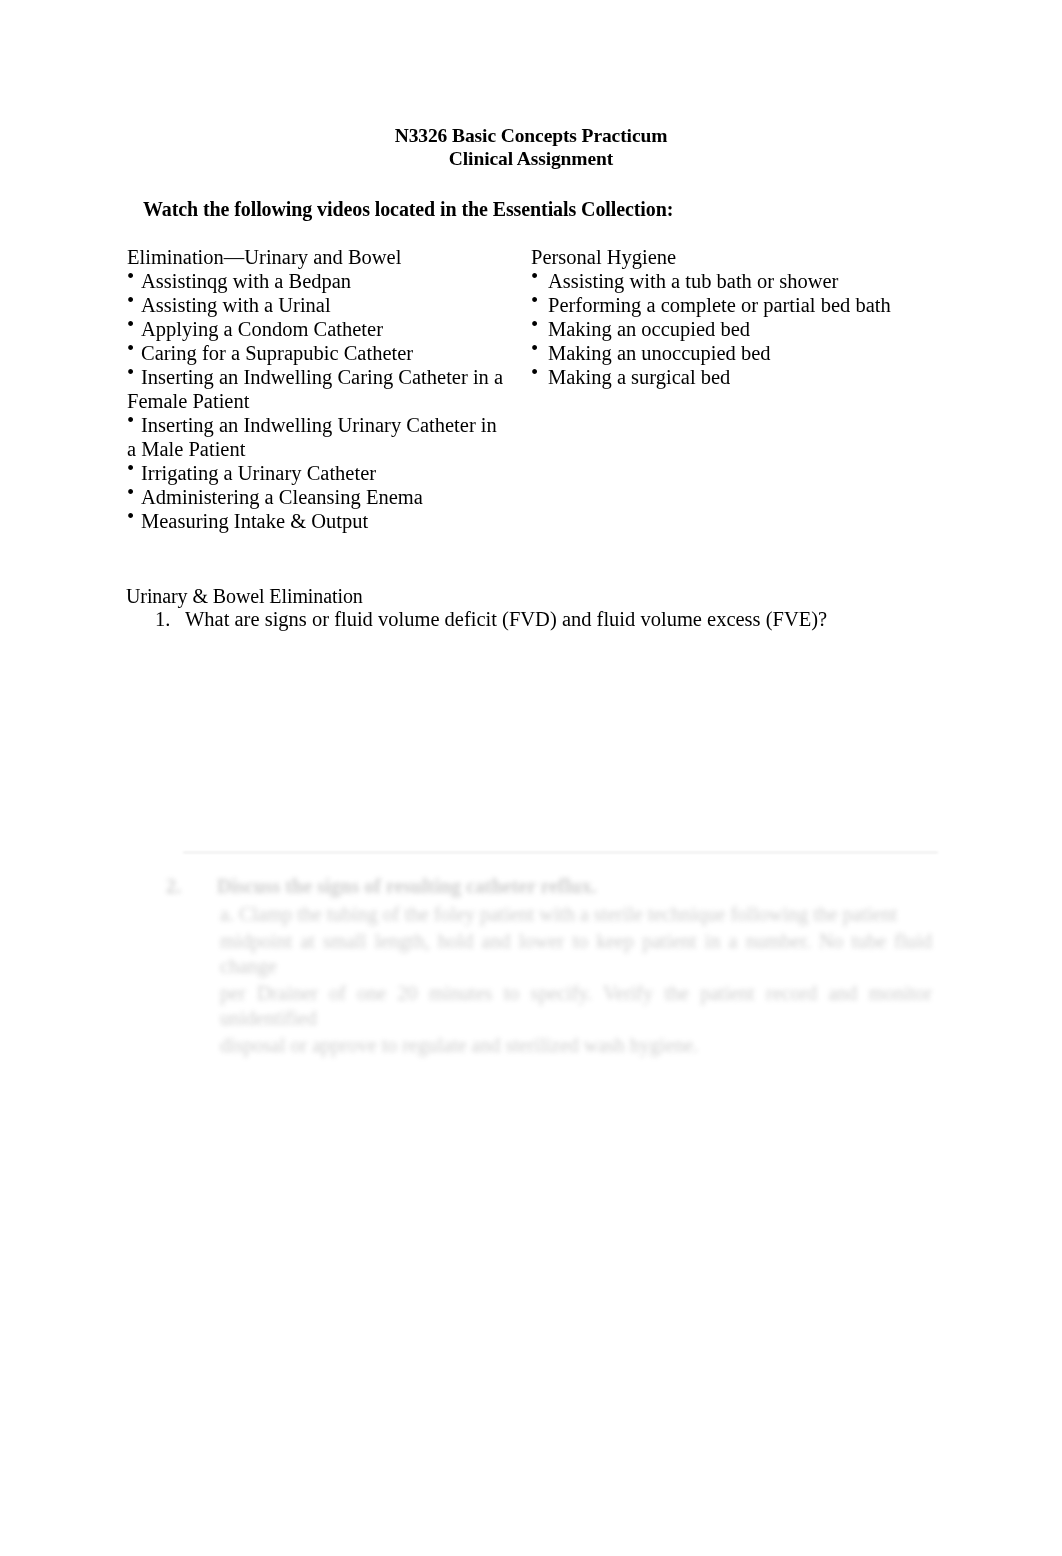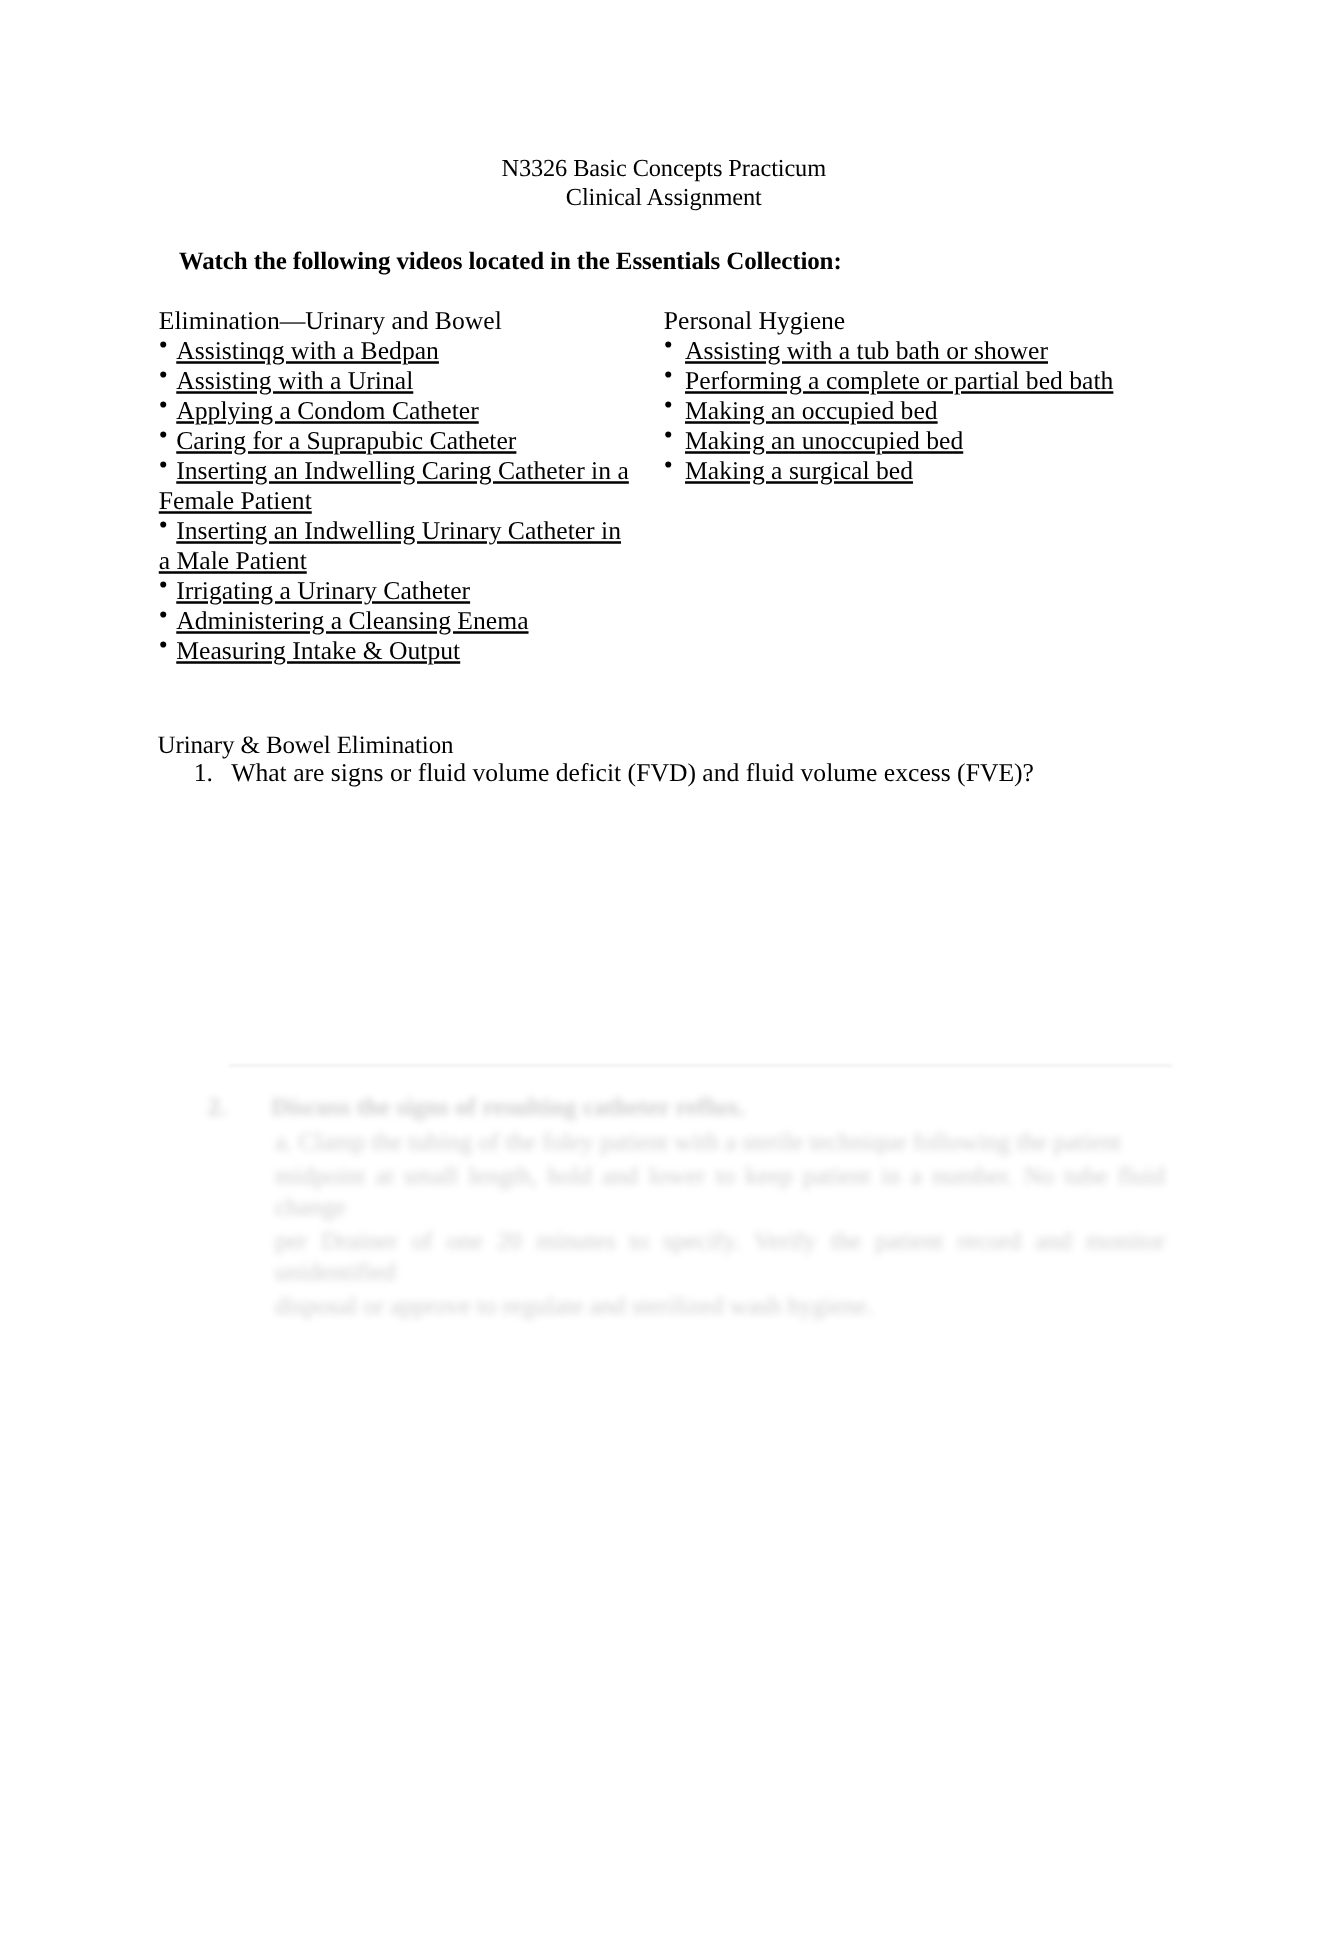--- a/index.html
+++ b/index.html
@@ -21,21 +21,21 @@
     inset: 0;
   }
 
   
   .doc-title {
     position: absolute;
     left: 0;
     top: 124px;
     width: 1062px;
     text-align: center;
-    font-weight: normal;
+    font-weight: bold;
     font-size: 19.5px;
     line-height: 23px;
     letter-spacing: -0.1px;
   }
   .doc-title .line2 {
     display: block;
   }
 
   
   .watch-heading {
@@ -66,21 +66,20 @@
   .bullet-list {
     list-style: none;
     margin: 0;
     padding: 0;
   }
   .bullet-list li {
     position: relative;
     padding-left: 0;
     margin: 0;
     white-space: normal;
-    text-decoration: underline;
   }
   .bullet-list li .bdot {
     display: inline-block;
     width: 14px;
     font-size: 20.5px;
     vertical-align: top;
     position: relative;
     top: -5px;
     line-height: 24px;
   }

